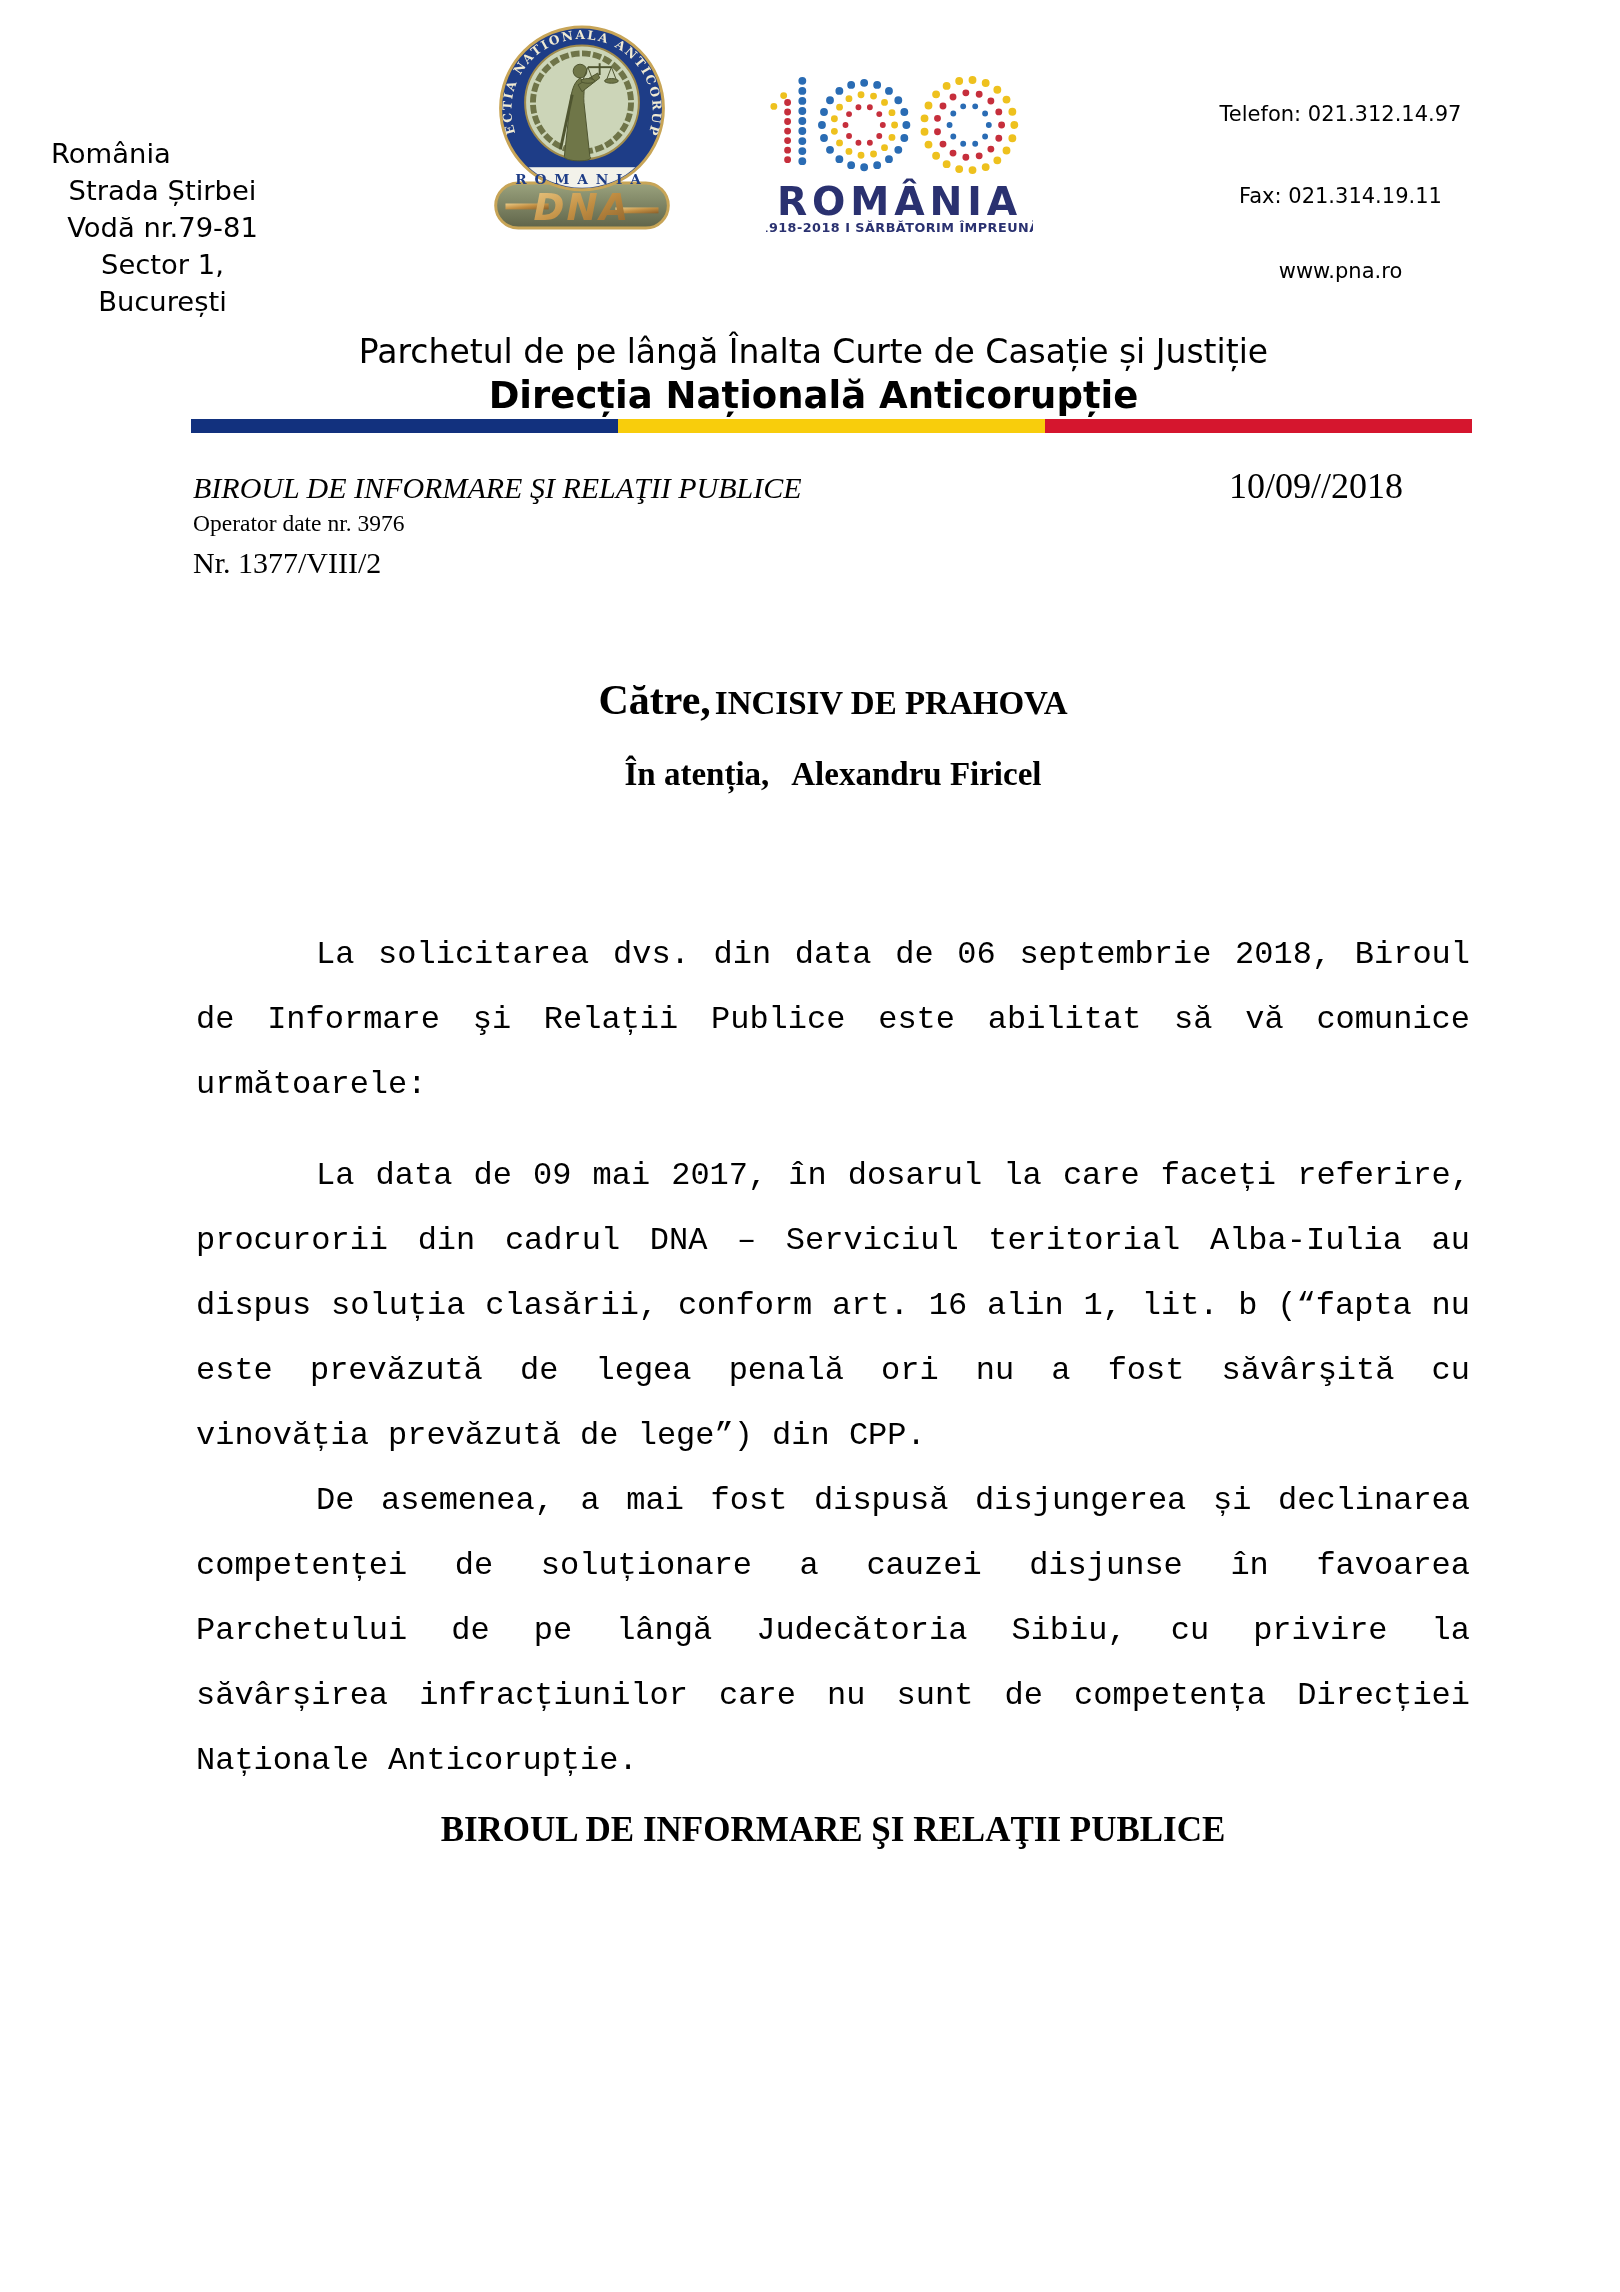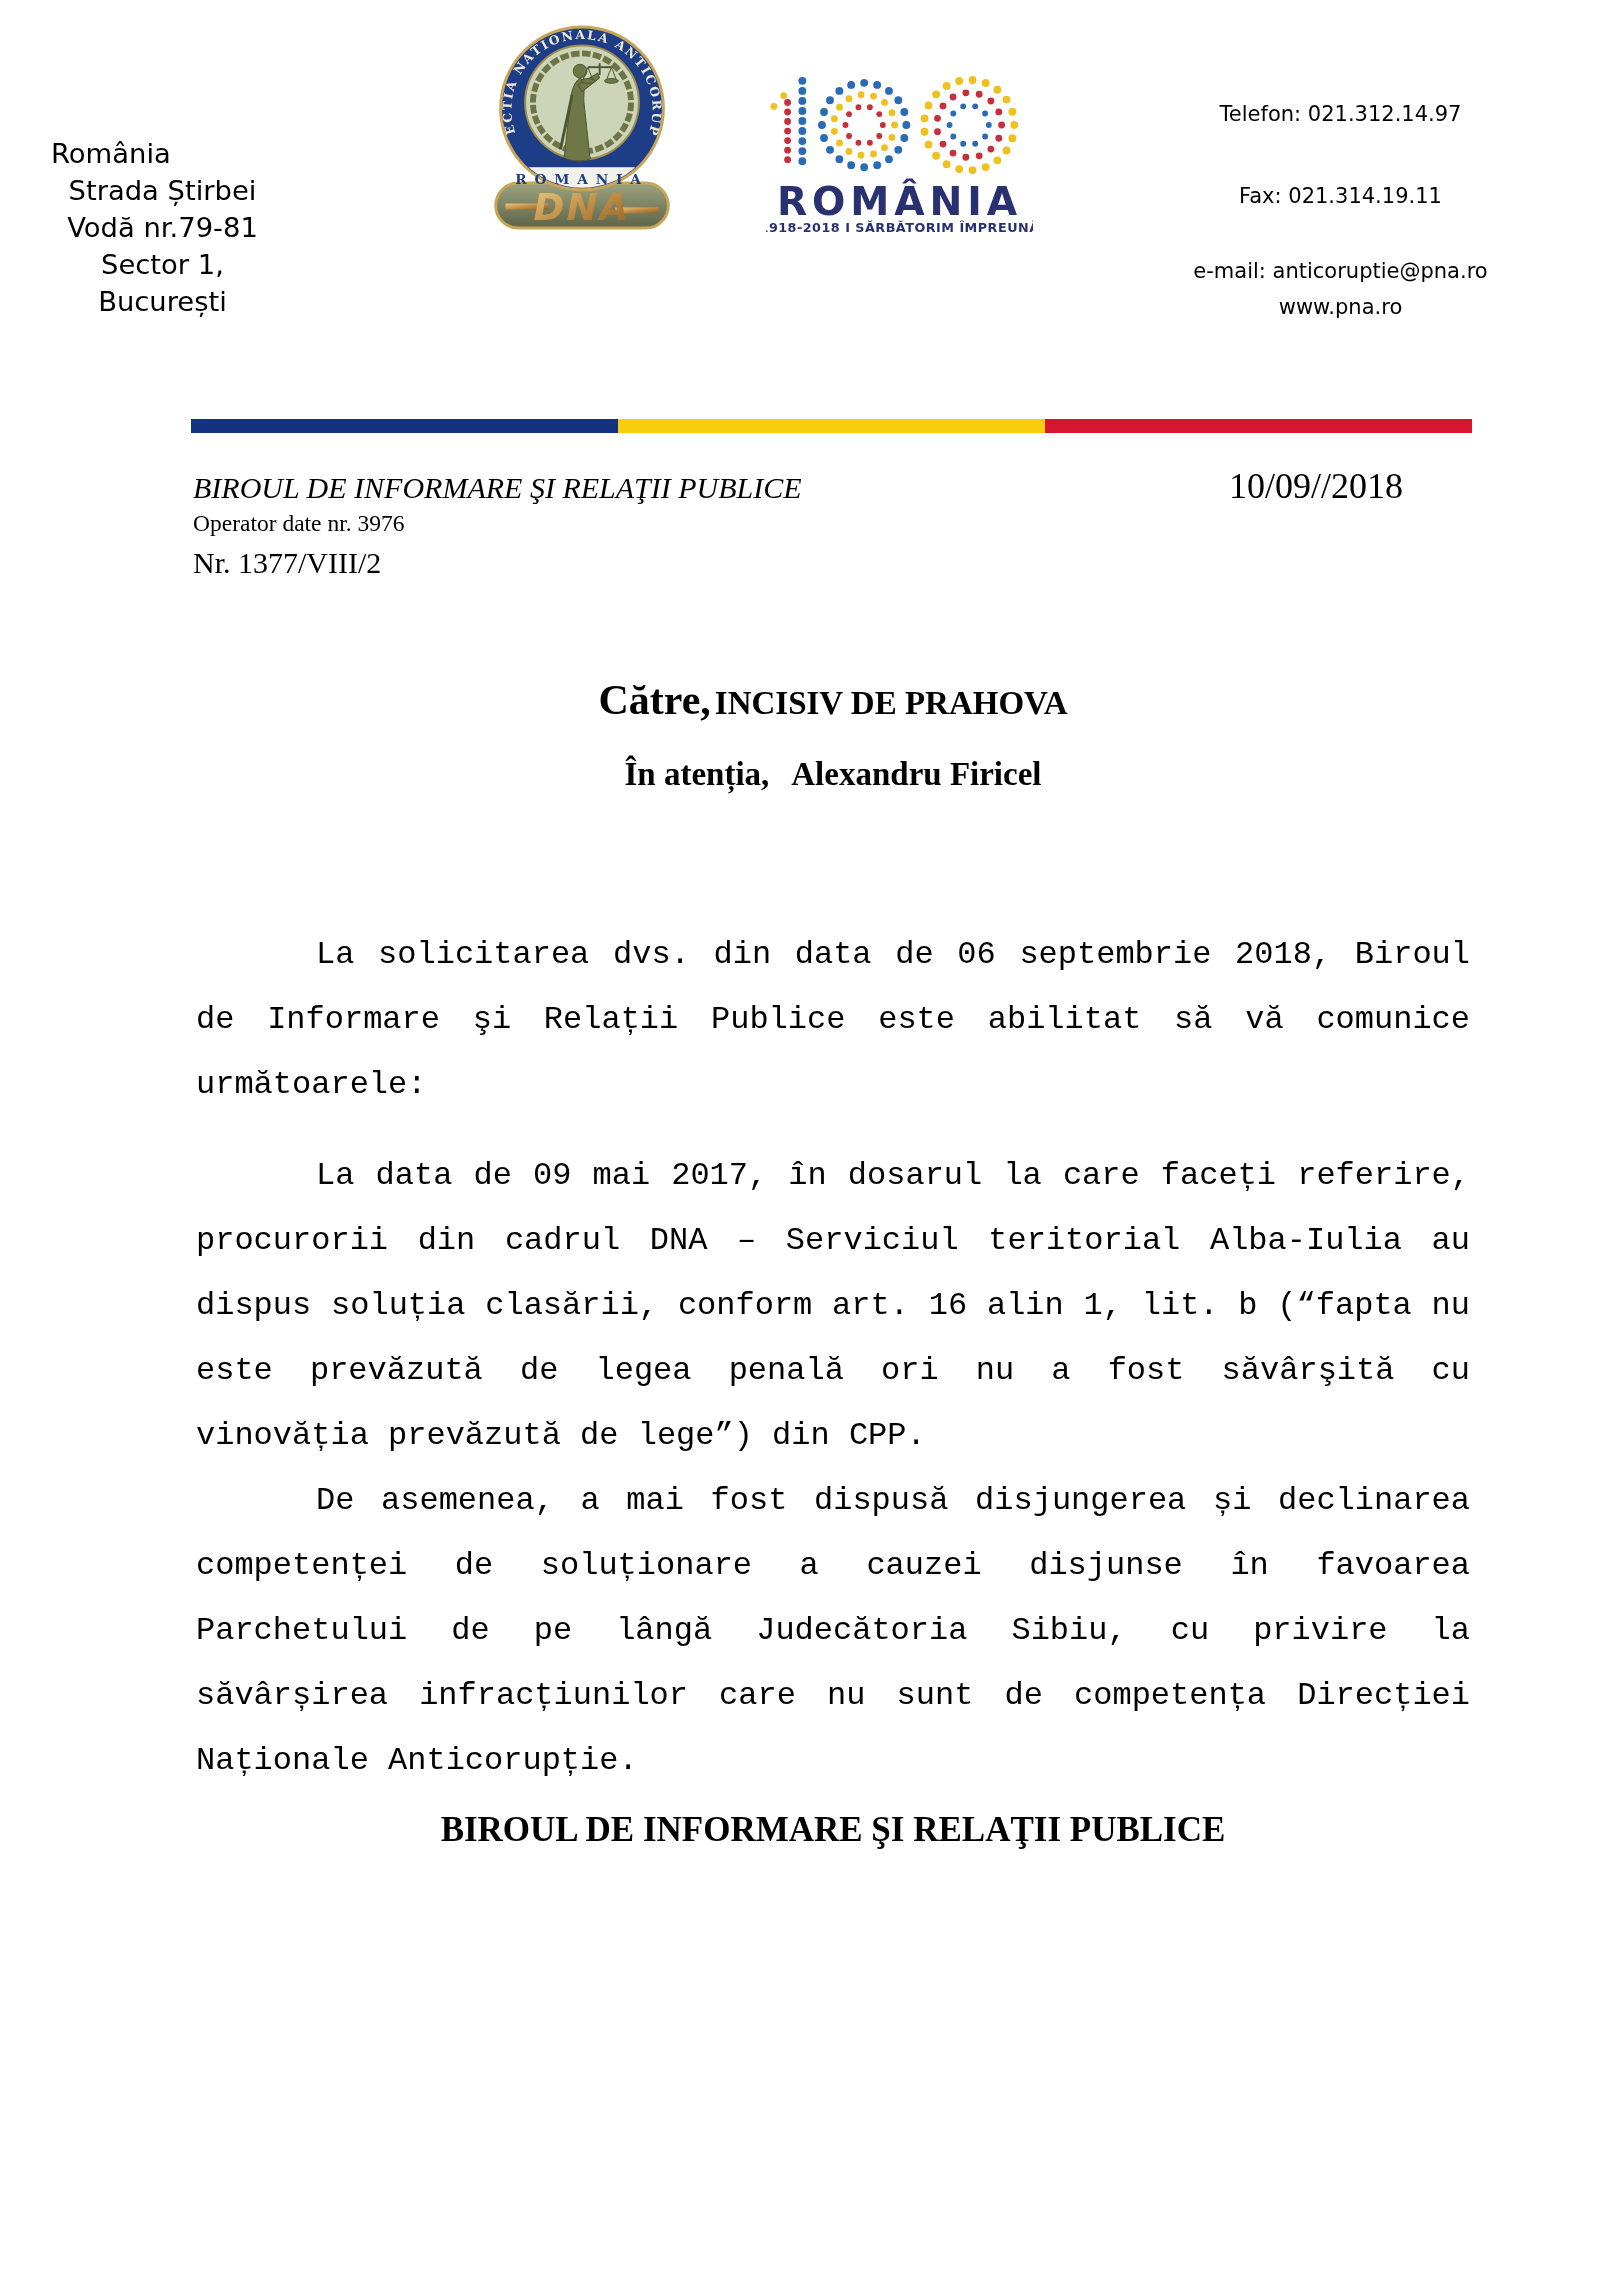--- a/index.html
+++ b/index.html
@@ -128,24 +128,27 @@
       <circle cx="207" cy="55" r="33" stroke="#c62f3c" stroke-width="7" pathLength="15" stroke-dasharray="0 1"></circle>
       <circle cx="207" cy="55" r="20" stroke="#2a6cb4" stroke-width="6" pathLength="10" stroke-dasharray="0 1"></circle>
     </g>
     <text x="136" y="147" text-anchor="middle" font-size="40" font-weight="bold" letter-spacing="5" fill="#2a3170">ROMÂNIA</text>
     <text x="136" y="164" text-anchor="middle" font-size="13" font-weight="bold" letter-spacing="0.5" fill="#2a3170">1918-2018 I SĂRBĂTORIM ÎMPREUNĂ</text>
   </svg>
 
   <div class="contact">
     <div class="phone">Telefon: 021.312.14.97</div>
     <div class="fax">Fax: 021.314.19.11</div>
-    <div>e-mail: anticoruptie@pna.ro</div>
     <div>www.pna.ro</div>
   </div>
 
+  <div class="inst">
+    <div class="l1">Parchetul de pe lângă Înalta Curte de Casație și Justiție</div>
+    <div class="l2">Direcția Națională Anticorupție</div>
+  </div>
 
   <div class="bar">
     <span style="background-color: rgb(18, 49, 126);"></span>
     <span style="background-color: rgb(248, 205, 12);"></span>
     <span style="background-color: rgb(213, 22, 46);"></span>
   </div>
 
   <div class="ref">
     <div class="row">
       <span class="bureau">BIROUL DE INFORMARE ŞI RELAŢII PUBLICE</span>

